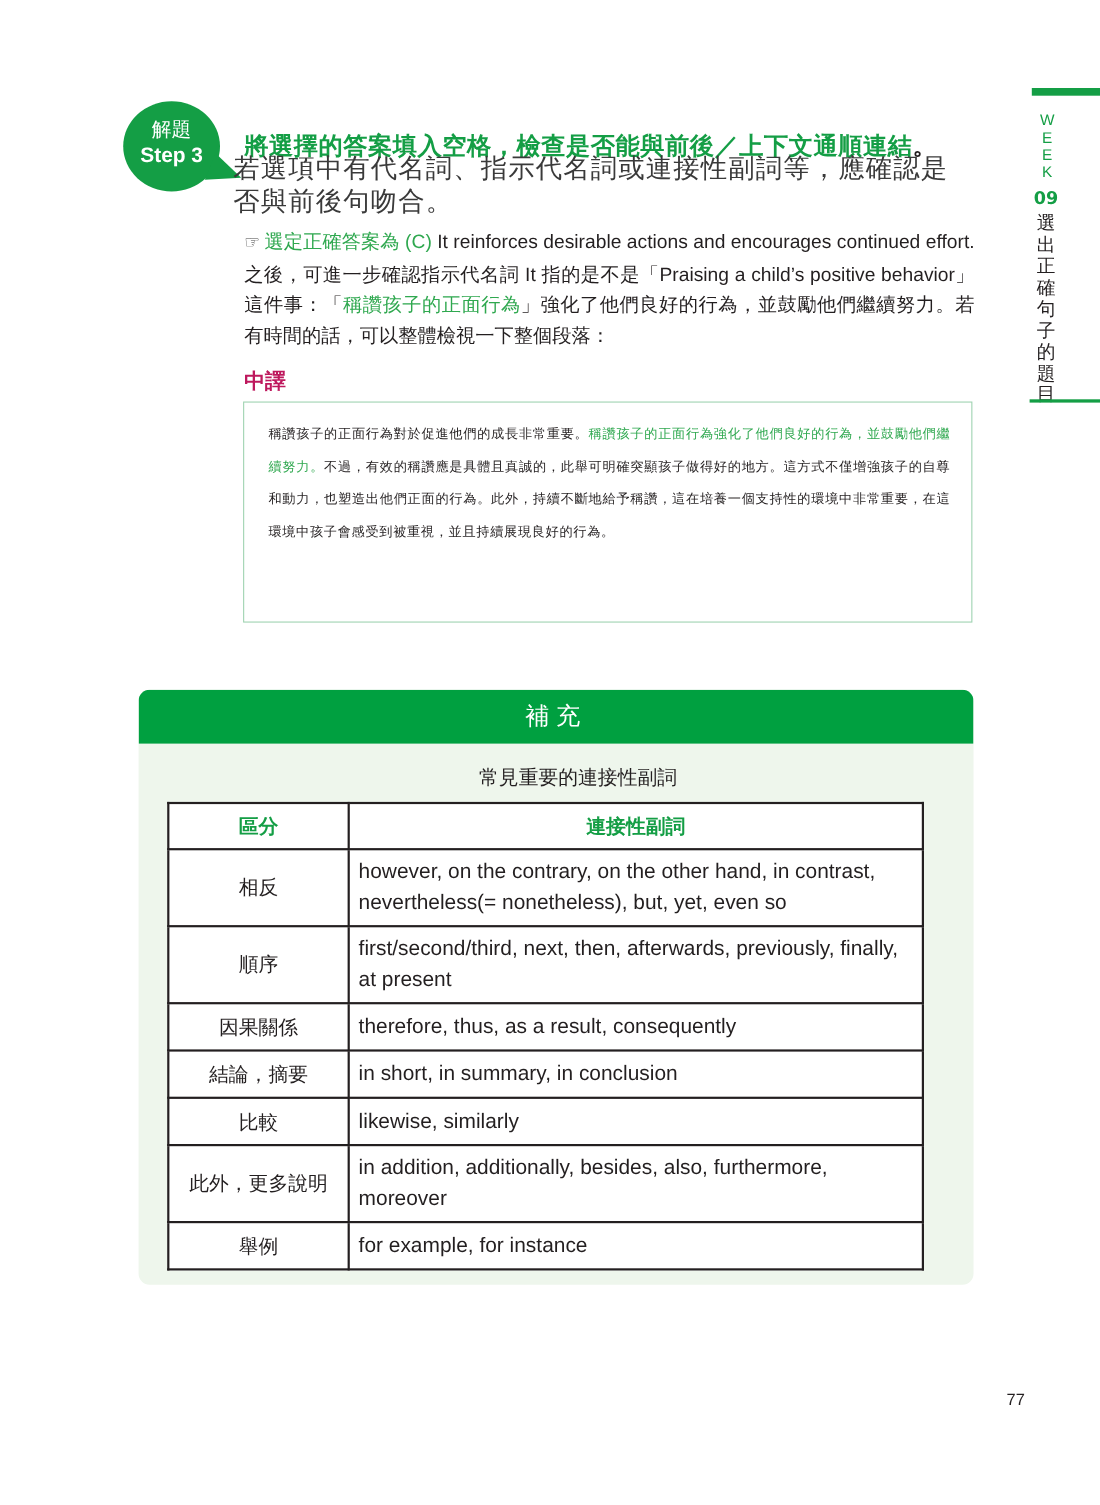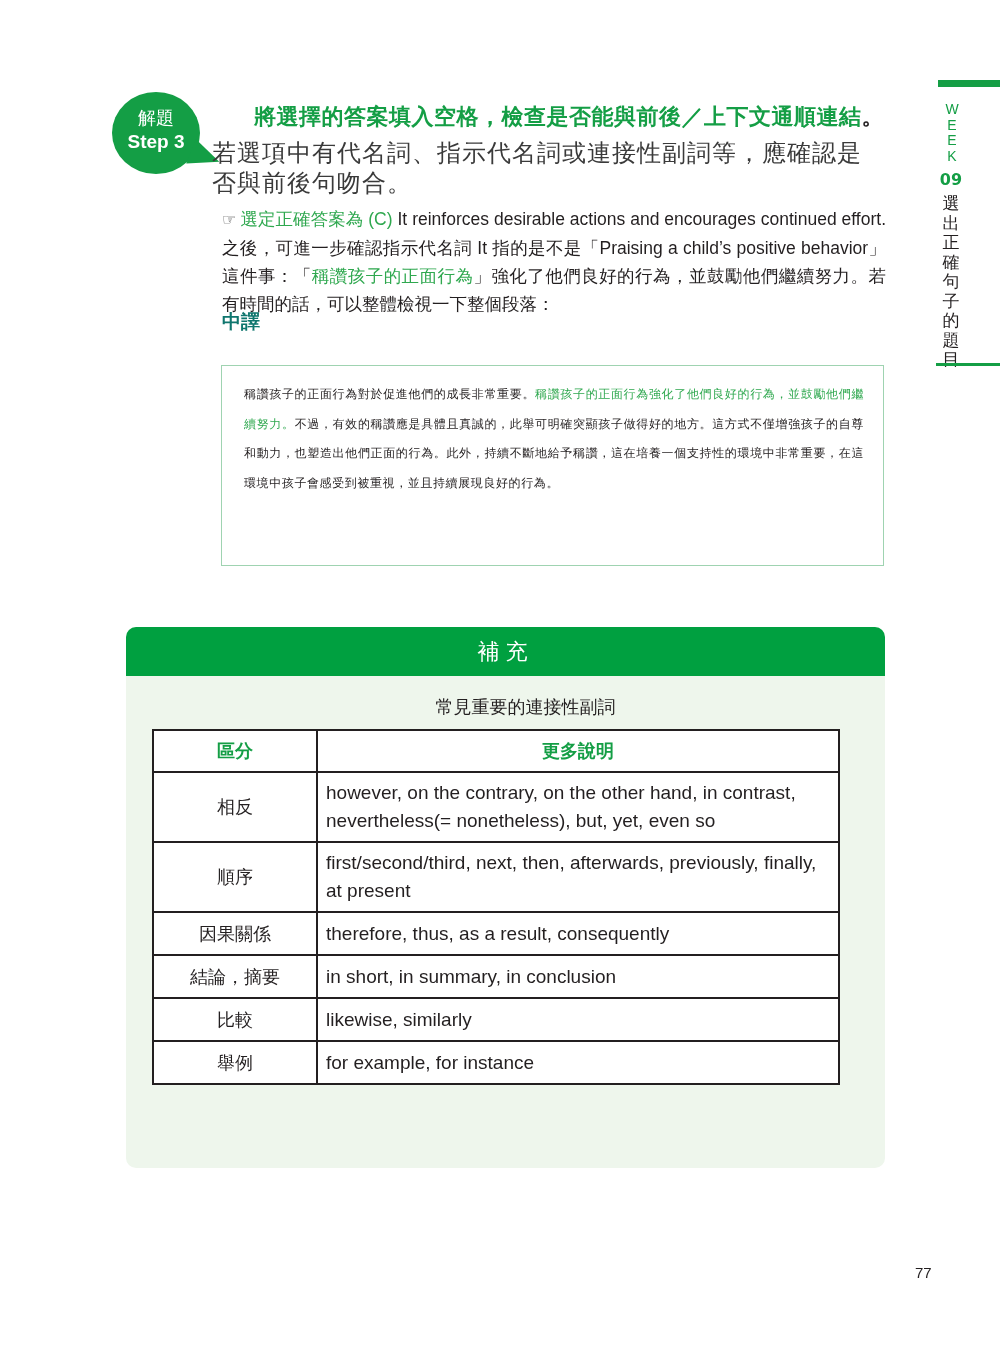--- a/index.html
+++ b/index.html
@@ -11,35 +11,35 @@
   .step-bubble .circle { position: absolute; left: 0; top: 0; width: 88px; height: 82px;
          border-radius: 50%; background: #149e45; }
   .step-bubble .tail { position: absolute; left: 78px; top: 52px; width: 0; height: 0;
          border-left: 30px solid #149e45; border-top: 12px solid transparent;
          border-bottom: 14px solid transparent; transform: rotate(22deg); }
   .step-bubble .label { position: absolute; left: 0; top: 14px; width: 88px; text-align: center;
          color: #ffffff; font-family: "Liberation Sans", sans-serif; font-size: 18px; line-height: 24px; }
   .step-bubble .label .l2 { font-weight: bold; font-size: 19px; }
 
   
-  .step-title { position: absolute; left: 222px; top: 102px; width: 680px;
-         font-size: 22px; font-weight: bold; color: #149e45; letter-spacing: 0.5px; margin-left: 32px; }
+  .step-title { position: absolute; left: 222px; top: 118px; width: 680px;
+         font-size: 22px; font-weight: bold; color: #149e45; letter-spacing: 0.5px; }
   .step-title .stop { color: #231f20; }
   .step-desc { position: absolute; left: 212px; top: 138px; width: 668px;
          font-family: "DejaVu Serif", "Liberation Serif", serif; font-size: 24px;
          line-height: 30px; color: #3a3a3a; letter-spacing: 1px; }
 
   .answer-para { position: absolute; left: 222px; top: 205px; width: 664px;
          font-family: "Liberation Sans", sans-serif; font-size: 17.5px; line-height: 28px;
          text-align: justify; color: #231f20; }
   .green { color: #2fa84f; }
   .pointer-icon { font-size: 16px; color: #444; margin-right: 4px; }
 
-  .translation-label { position: absolute; left: 222px; top: 309px; font-size: 19px;
-         font-weight: bold; color: #0f766e; }
+  .translation-label { position: absolute; left: 222px; top: 334px; font-size: 19px;
+         font-weight: bold; color: #be185d; }
 
   .translation-box { position: absolute; left: 221px; top: 365px; width: 663px; height: 201px;
          border: 1.5px solid #9fd3b1; box-sizing: border-box; }
   .translation-text { position: absolute; left: 22px; top: 14px; width: 620px;
          font-size: 12px; line-height: 29.5px; color: #231f20; letter-spacing: 0.6px; text-align: justify; }
 
   
   .side-tab { position: absolute; left: 936px; top: 80px; width: 64px; height: 288px; }
   .side-tab .bar-top { position: absolute; left: 2px; top: 0; width: 62px; height: 7px; background: #149e45; }
   .side-tab .bar-bottom { position: absolute; left: 0; top: 283px; width: 64px; height: 3px; background: #149e45; }
@@ -125,21 +125,21 @@
   <div class="bar-bottom"></div>
 </div>
 
 <div class="supplement">
   <div class="supplement-header">補充</div>
   <div class="table-caption">常見重要的連接性副詞</div>
   <table class="conj">
     <thead>
       <tr>
         <th>區分</th>
-        <th>更多說明</th>
+        <th>連接性副詞</th>
       </tr>
     </thead>
     <tbody>
       <tr class="two">
         <td class="cat">相反</td>
         <td class="words">however, on the contrary, on the other hand, in contrast, nevertheless(= nonetheless), but, yet, even so</td>
       </tr>
       <tr class="two">
         <td class="cat">順序</td>
         <td class="words">first/second/third, next, then, afterwards, previously, finally,  at present</td>
@@ -149,20 +149,24 @@
         <td class="words">therefore, thus, as a result, consequently</td>
       </tr>
       <tr class="one">
         <td class="cat">結論，摘要</td>
         <td class="words">in short, in summary, in conclusion</td>
       </tr>
       <tr class="one">
         <td class="cat">比較</td>
         <td class="words">likewise, similarly</td>
       </tr>
+      <tr class="two">
+        <td class="cat">此外，更多說明</td>
+        <td class="words">in addition, additionally, besides, also, furthermore, moreover</td>
+      </tr>
       <tr class="one">
         <td class="cat">舉例</td>
         <td class="words">for example, for instance</td>
       </tr>
     </tbody>
   </table>
 </div>
 
 <div class="page-number">77</div>
 

